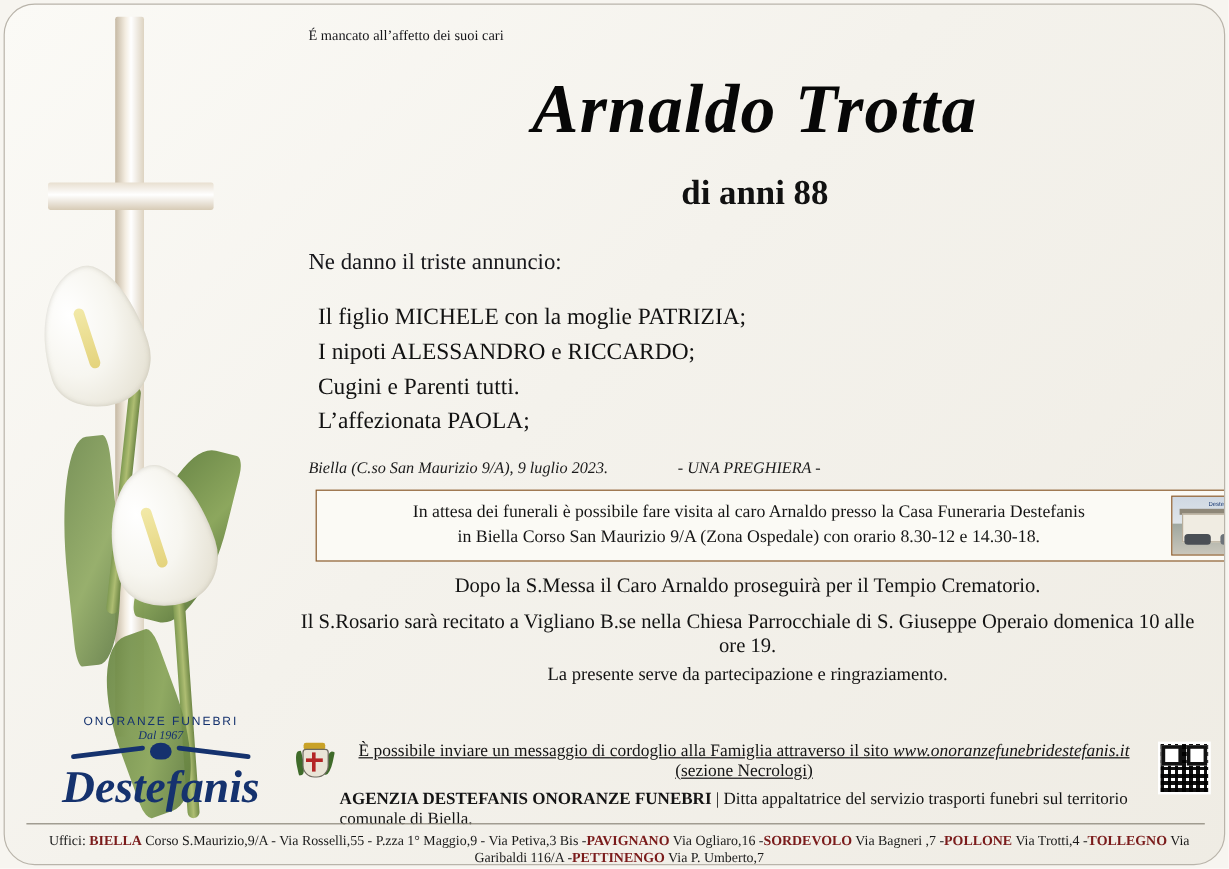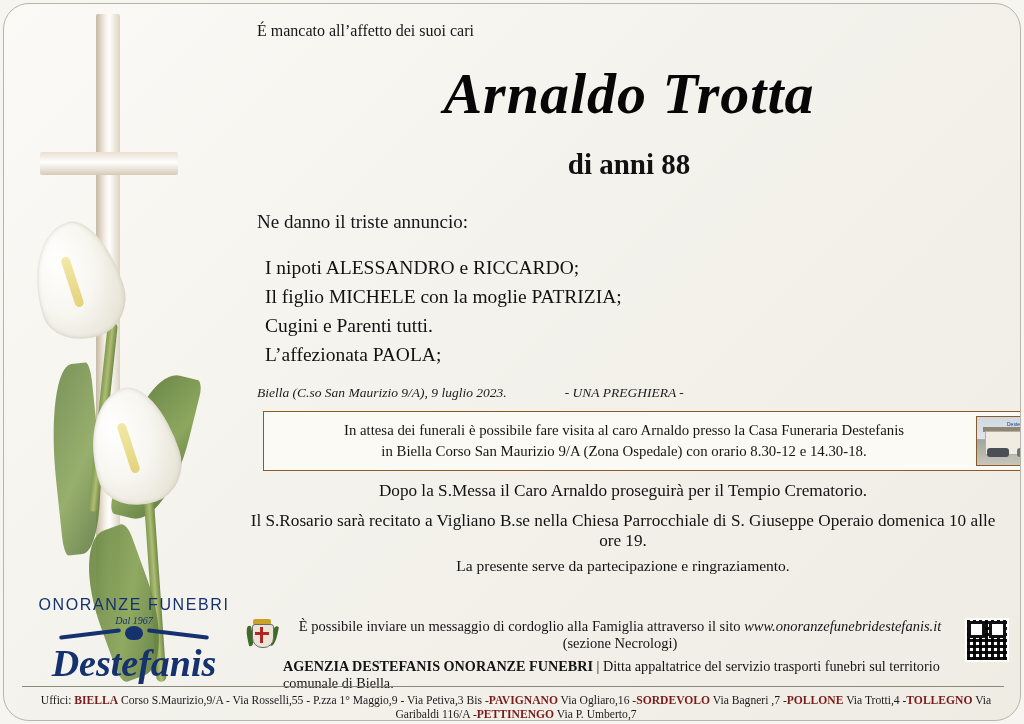--- a/index.html
+++ b/index.html
@@ -109,21 +109,21 @@
   #logo {
     position: absolute;
     left: 22px;
     top: 592px;
     width: 216px;
     text-align: center;
     color: #15326e;
   }
   #logo .onor {
     font-family: "Liberation Sans", sans-serif;
-    font-size: 16px;
+    font-size: 10px;
     letter-spacing: 1.6px;
     color: #15326e;
   }
   #logo .dal {
     font-family: "Liberation Serif", serif;
     font-style: italic;
     font-size: 10px;
     color: #15326e;
     margin-top: 1px;
   }
@@ -165,21 +165,21 @@
   }
 
   
   #main {
     position: absolute;
     left: 245px;
     top: 18px;
     width: 760px;
   }
   .intro {
-    font-size: 16px;
+    font-size: 12px;
     color: #16161a;
     margin-left: 8px;
   }
   .deceased-name {
     text-align: center;
     font-family: "Liberation Serif", serif;
     font-weight: bold;
     font-style: italic;
     font-size: 58px;
     line-height: 92px;
@@ -370,20 +370,21 @@
   .crest .leaf-l { left: -2px; transform: rotate(-12deg); }
   .crest .leaf-r { right: -2px; transform: rotate(12deg); }
 
   .foot-text {
     flex: 1;
   }
   .foot-line1 {
     font-size: 14.5px;
     color: #141414;
     text-align: center;
+    text-decoration: underline;
   }
   .foot-line1 .site {
     font-style: italic;
   }
   .foot-line2 {
     margin-top: 6px;
     font-size: 14.2px;
     color: #141414;
     text-align: left;
   }
@@ -469,22 +470,22 @@
       <div class="brand">Destefanis</div>
     </div>
 
     <div id="main">
       <div class="intro">É mancato all’affetto dei suoi cari</div>
       <div class="deceased-name">Arnaldo Trotta</div>
       <div class="age">di anni 88</div>
       <div class="announce">Ne danno il triste annuncio:</div>
 
       <div class="relatives">
+        <div>Il figlio MICHELE con la moglie PATRIZIA;</div>
         <div>I nipoti ALESSANDRO e RICCARDO;</div>
-        <div>Il figlio MICHELE con la moglie PATRIZIA;</div>
         <div>Cugini e Parenti tutti.</div>
         <div>L’affezionata PAOLA;</div>
       </div>
 
       <div class="placeline-row">
         <div class="placeline">Biella (C.so San Maurizio 9/A), 9 luglio 2023.</div>
         <div class="prayer">- UNA PREGHIERA -</div>
       </div>
 
       <div id="visit-box">

